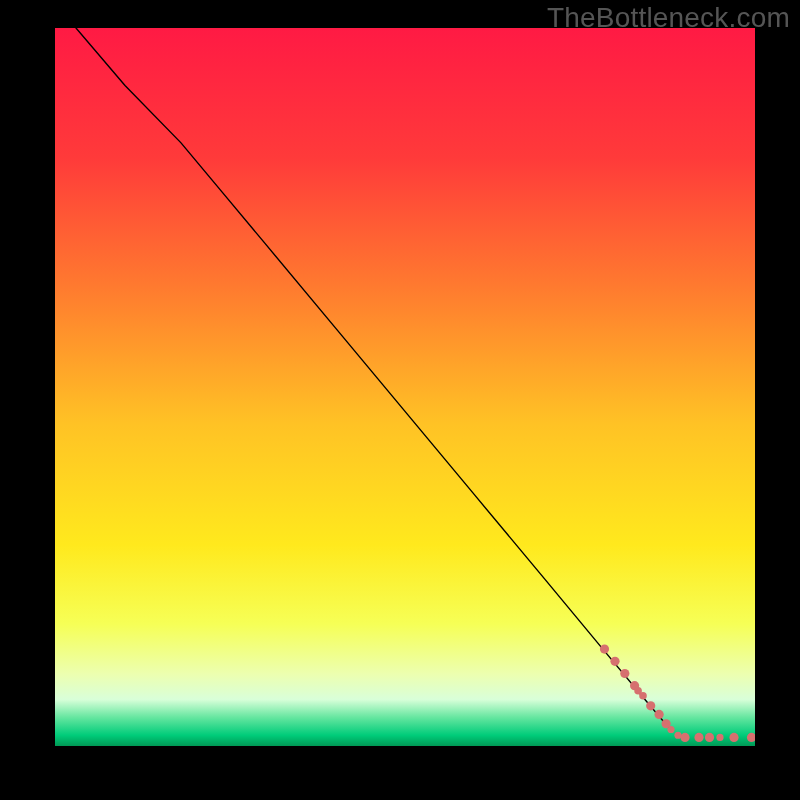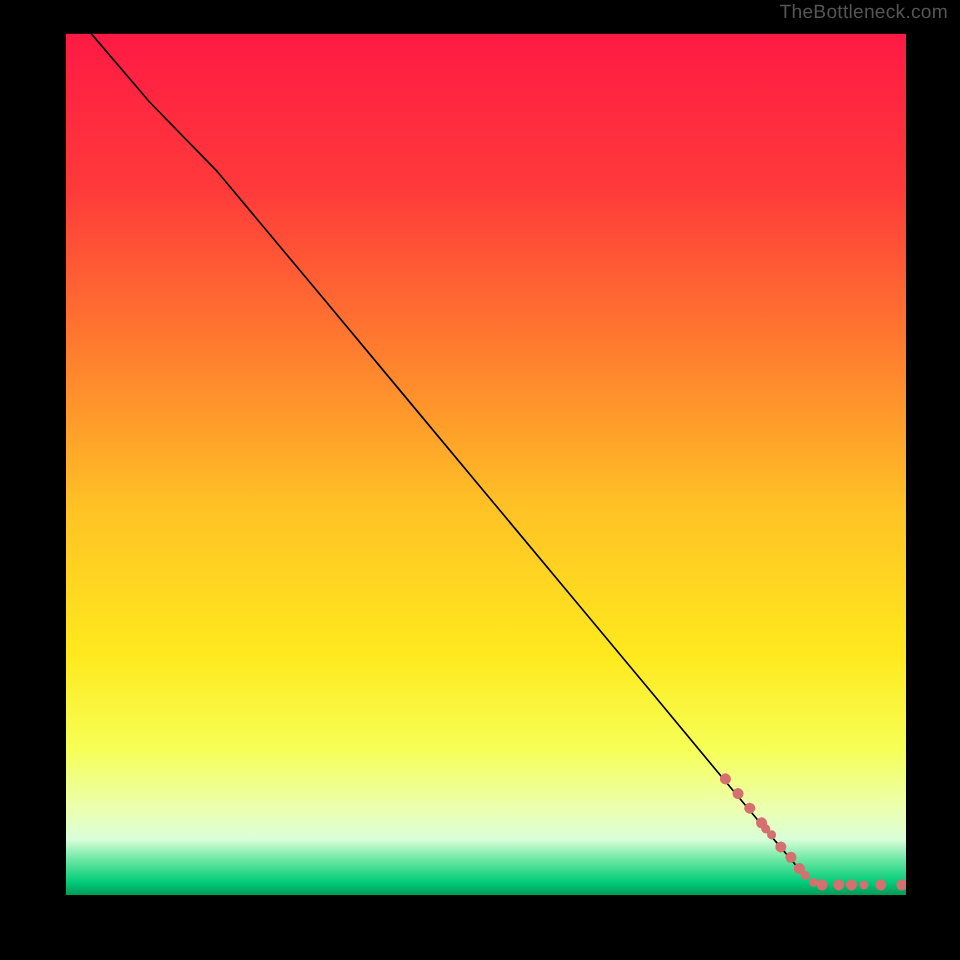--- a/index.html
+++ b/index.html
@@ -15,21 +15,21 @@
     position: relative;
     width: 800px;
     height: 800px;
     background: #000;
   }
   .watermark {
     position: absolute;
     top: 2px;
     right: 10px;
     color: #555;
-    font-size: 16px;
+    font-size: 28px;
     font-weight: 500;
     letter-spacing: 0.2px;
     z-index: 10;
   }
   .plot {
     position: absolute;
     left: 55px;
     top: 28px;
     width: 700px;
     height: 718px;

